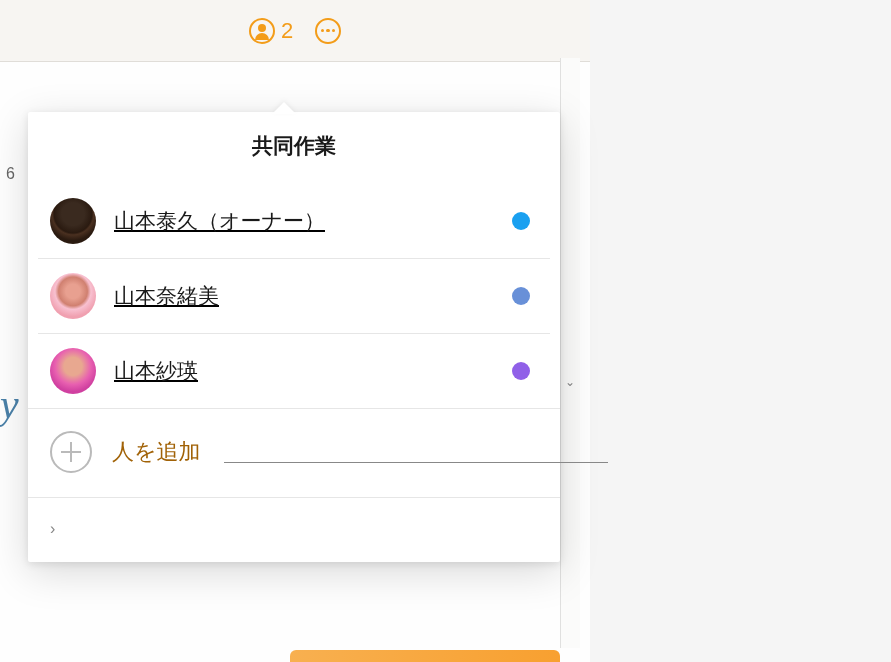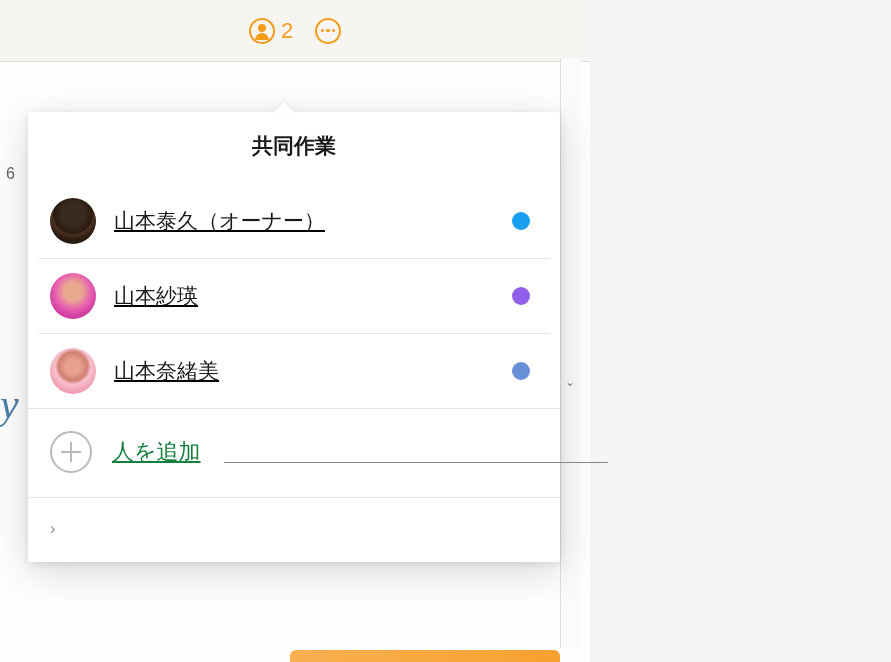--- a/index.html
+++ b/index.html
@@ -190,24 +190,23 @@
       background: #bababa;
     }
     .add-icon::after {
       content: "";
       position: absolute;
       width: 2px;
       height: 20px;
       background: #bababa;
     }
     .add-text {
-      color: #15803d;
+      color: #a16207;
       font-size: 22px;
       font-weight: 400;
-      text-decoration: underline;
     }
     .options-row {
       padding: 18px 22px 24px;
       display: flex;
       gap: 8px;
     }
     .chevron {
       color: #888;
       font-size: 16px;
       margin-top: 4px;
@@ -304,29 +303,29 @@
   <div class="popover-arrow"></div>
   <div class="popover-title">共同作業</div>
 
   <div class="person-list">
     <div class="person-row">
       <div class="avatar avatar-1"></div>
       <div class="person-name">山本泰久（オーナー）</div>
       <div class="status-dot dot-blue"></div>
     </div>
     <div class="person-row">
+      <div class="avatar avatar-2"></div>
+      <div class="person-name">山本奈緒美</div>
+      <div class="status-dot dot-lightblue"></div>
+    </div>
+    <div class="person-row">
       <div class="avatar avatar-3"></div>
       <div class="person-name">山本紗瑛</div>
       <div class="status-dot dot-purple"></div>
     </div>
-    <div class="person-row">
-      <div class="avatar avatar-2"></div>
-      <div class="person-name">山本奈緒美</div>
-      <div class="status-dot dot-lightblue"></div>
-    </div>
   </div>
 
   <div class="add-row">
     <div class="add-icon"></div>
     <div class="add-text">人を追加</div>
   </div>
 
   <div class="options-row">
     <div class="chevron">›</div>
     <div class="options-content">

